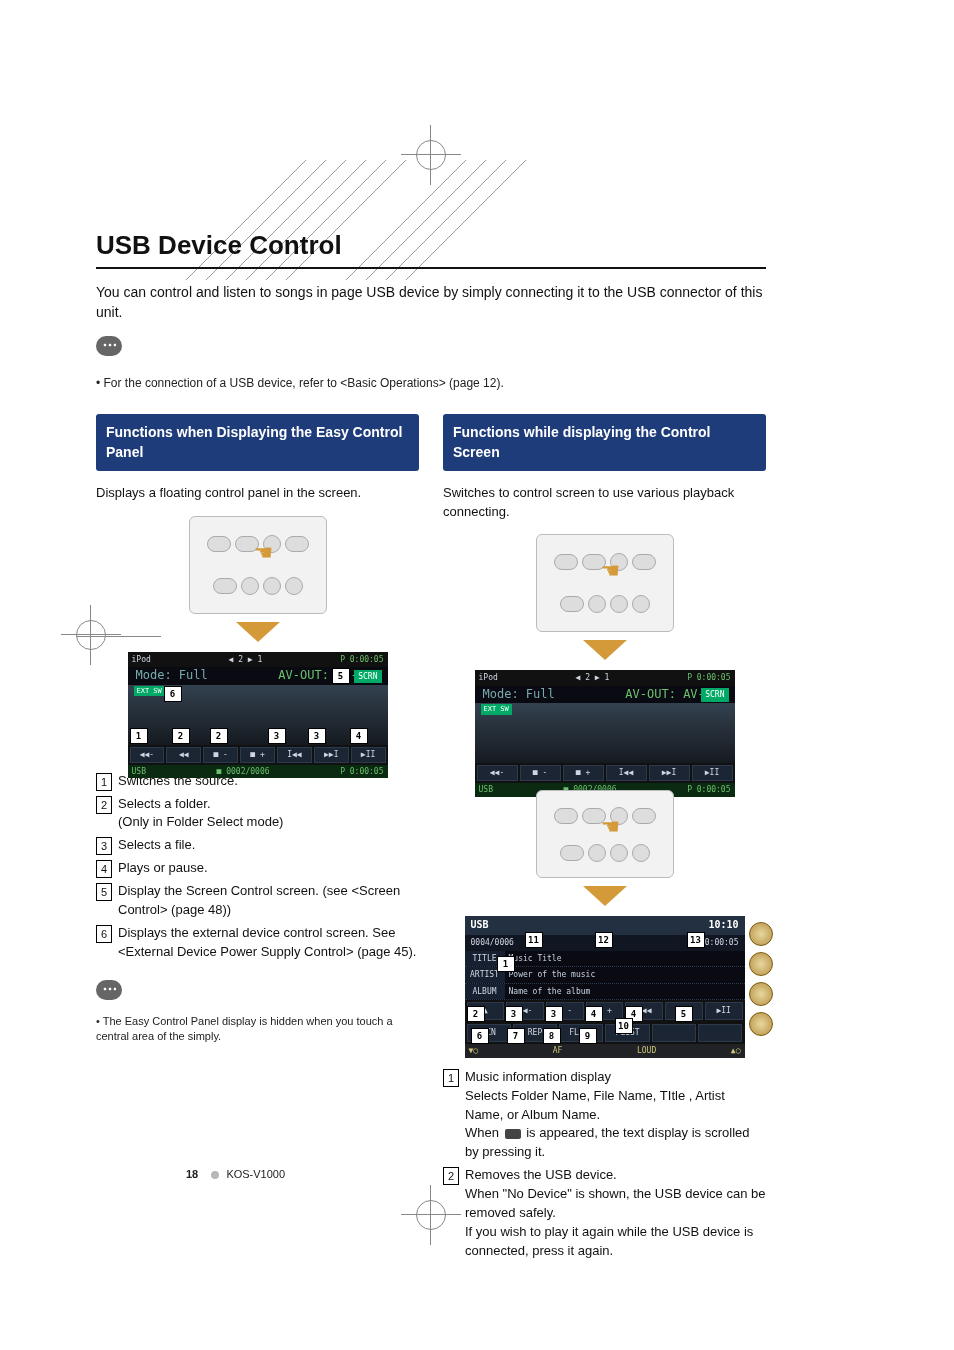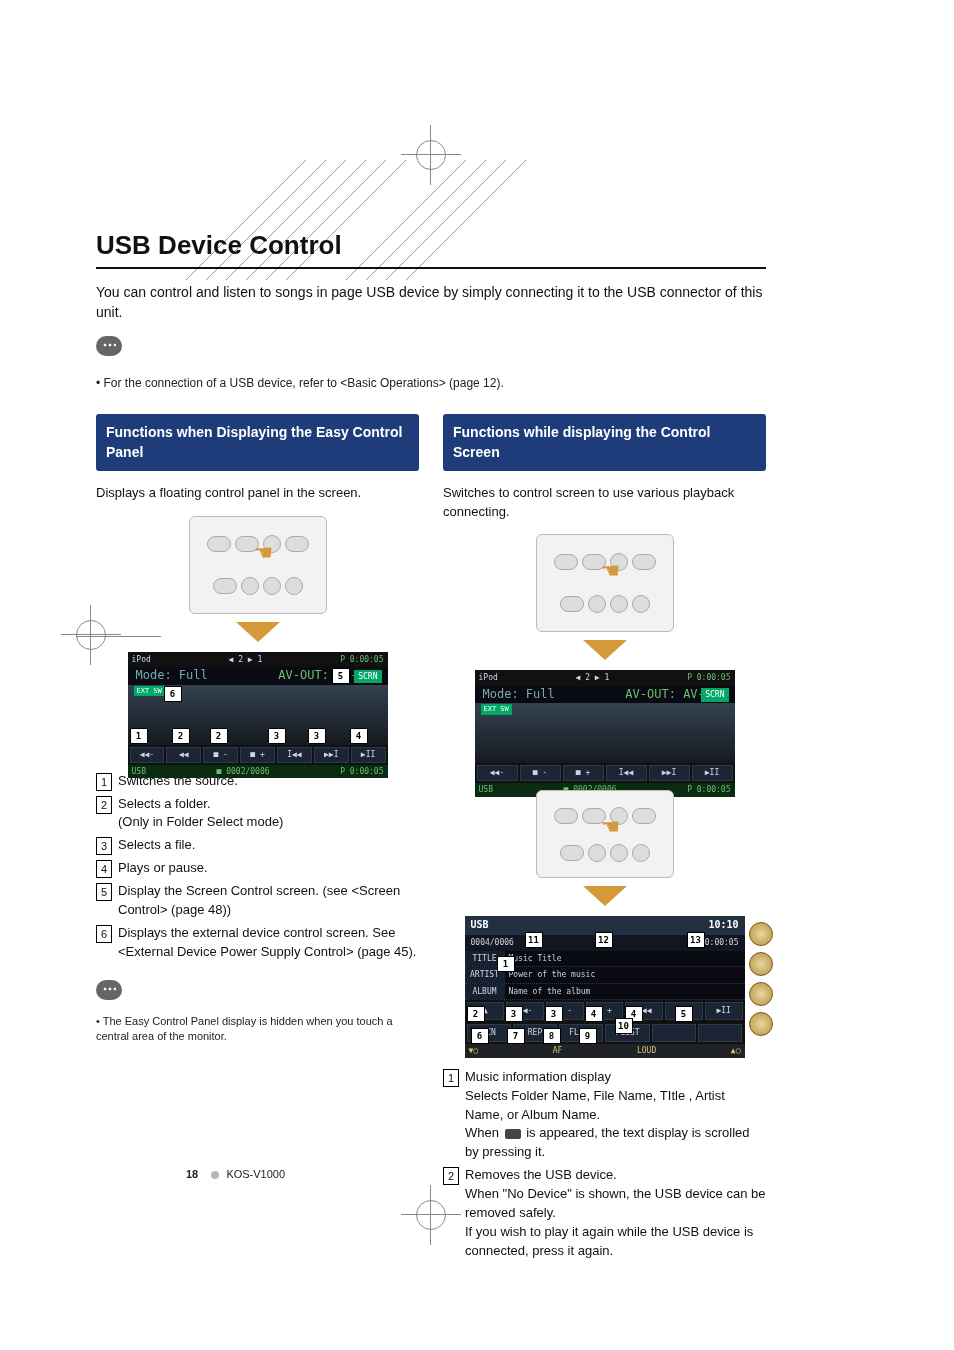--- a/index.html
+++ b/index.html
@@ -430,21 +430,21 @@
               <span class="num">5</span>
               <span>Display the Screen Control screen. (see &lt;Screen Control&gt; (page 48))</span>
             </li>
           <li>
               <span class="num">6</span>
               <span>Displays the external device control screen. See &lt;External Device Power Supply Control&gt; (page 45).</span>
             </li>
         </ul>
 
         <div style="margin-top:14px" class="note-icon"></div>
-        <p class="small-note">• The Easy Control Panel display is hidden when you touch a central area of the monitor.</p>
+        <p class="small-note">• The Easy Control Panel display is hidden when you touch a central area of the simply.</p>
       </div>
 
       <div class="col">
         <div class="sub-head">Functions while displaying the Control Screen</div>
         <p>Switches to control screen to use various playback connecting.</p>
 
         <div class="remote">
           <span class="btn"></span>
             <span class="btn"></span>
             <span class="btn round"></span>

